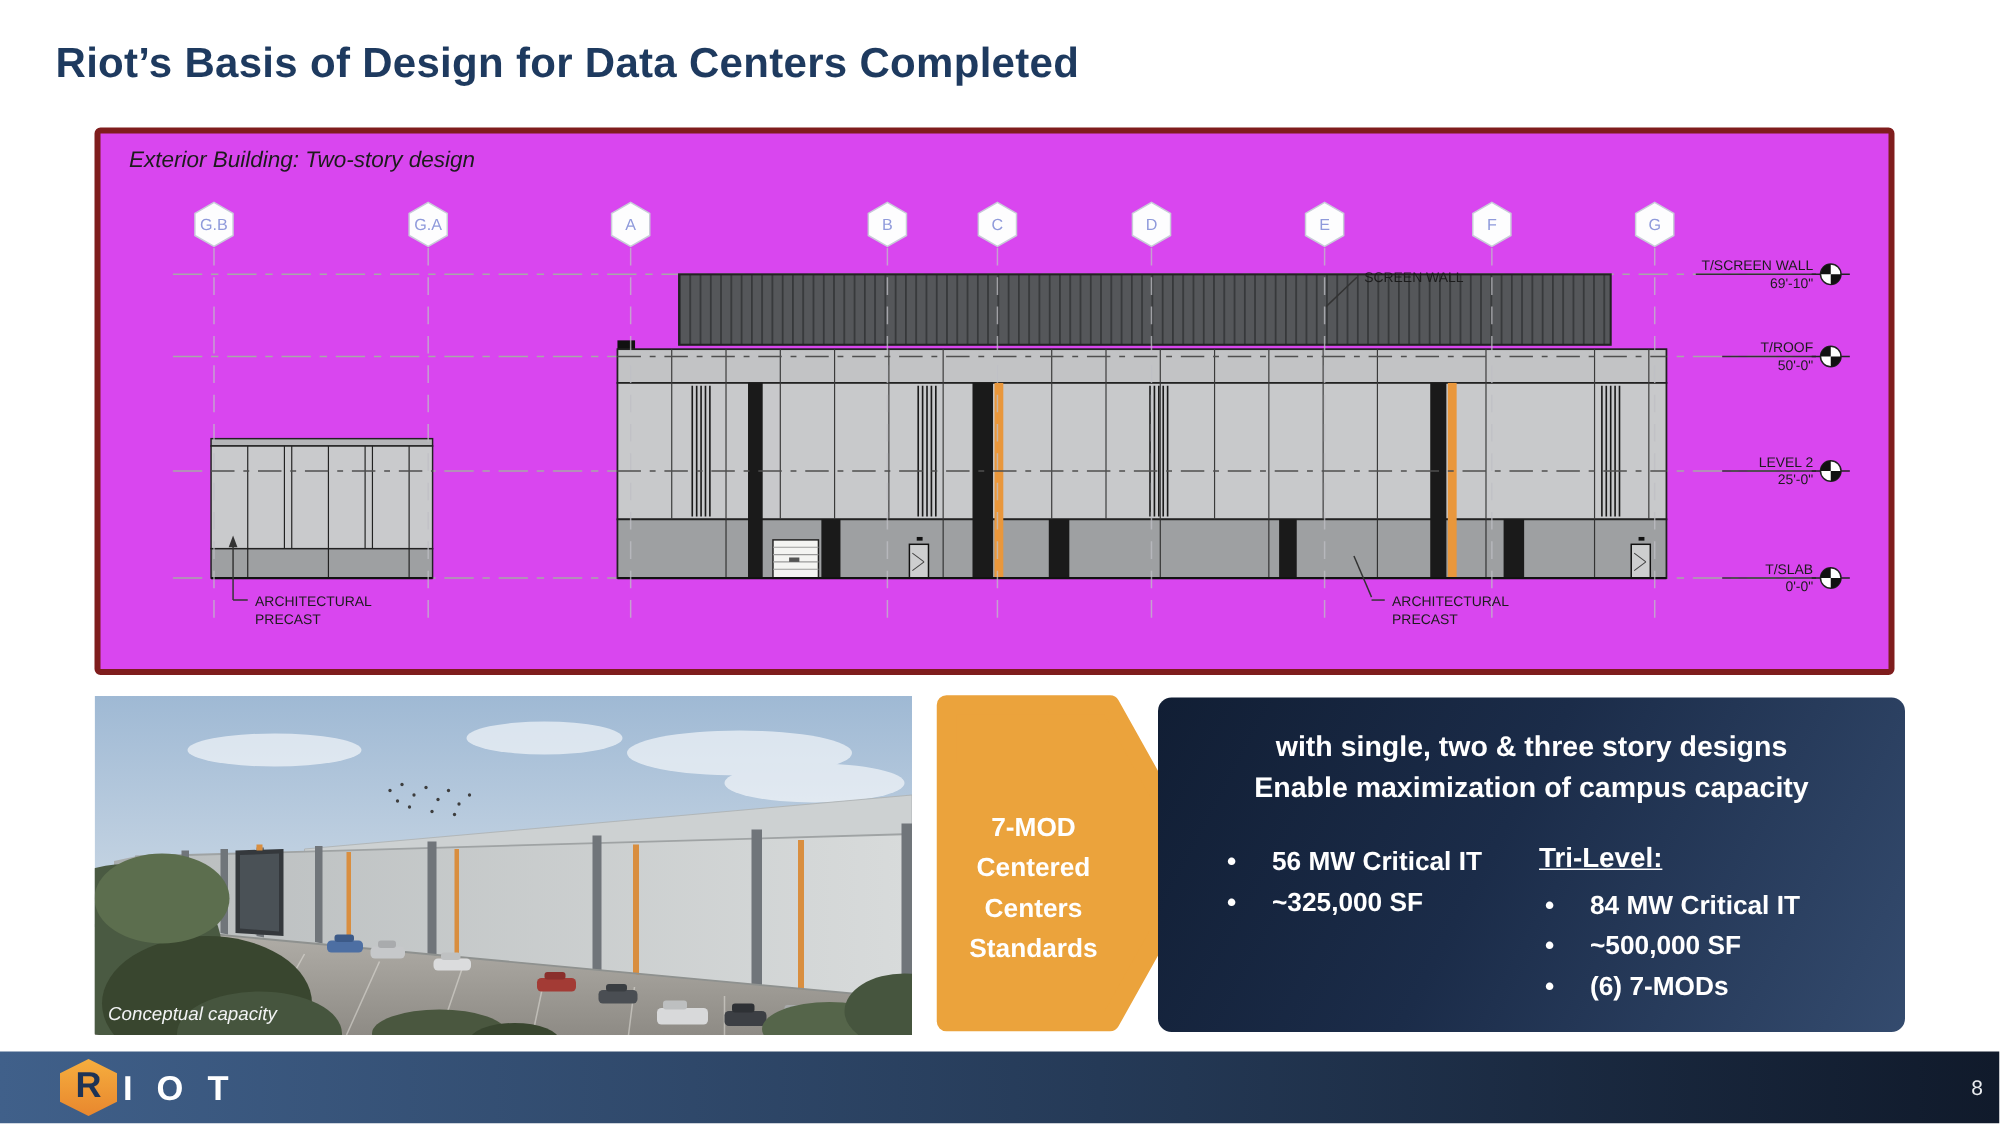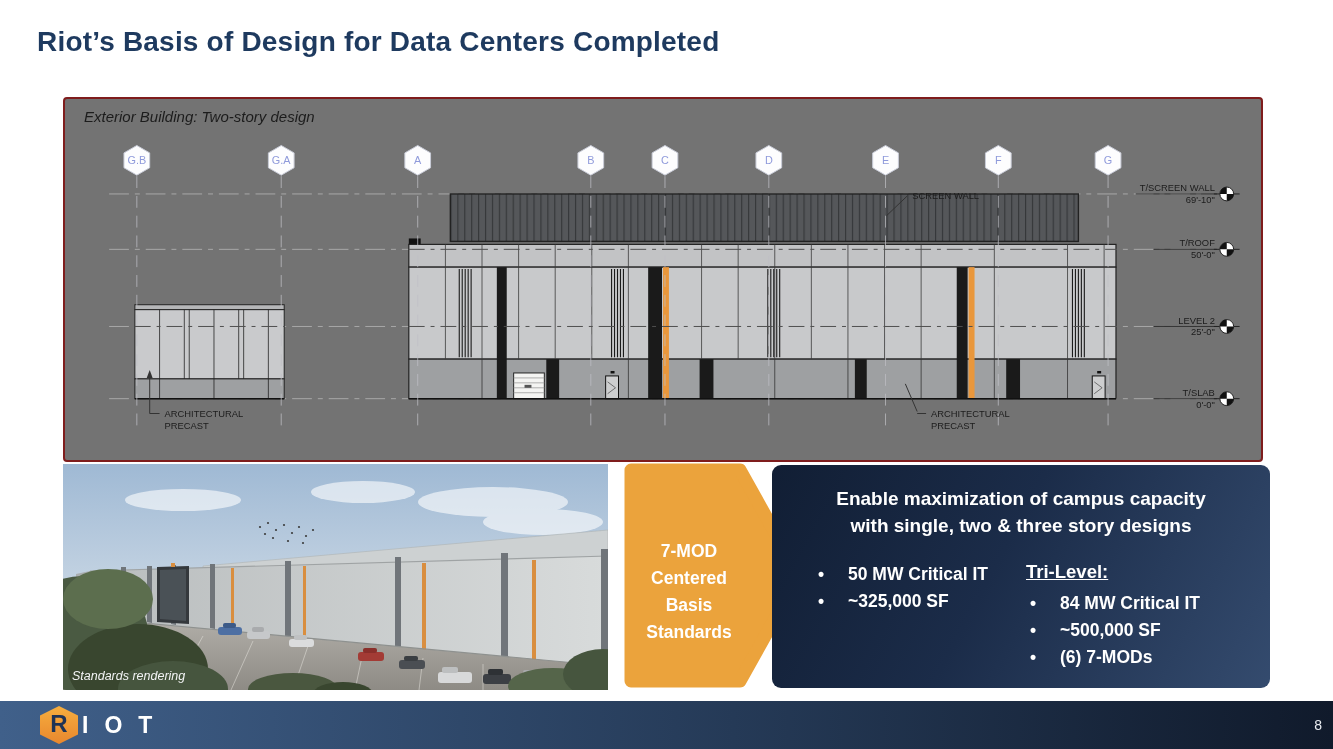--- a/index.html
+++ b/index.html
@@ -1,22 +1,22 @@
 <!DOCTYPE html>
 <html><head>
 <meta charset="utf-8">
 <style>
   html,body{margin:0;padding:0;}
   body{width:1333px;height:749px;position:relative;overflow:hidden;background:#ffffff;
        font-family:"Liberation Sans",sans-serif;}
   .slide-title{position:absolute;left:37px;top:26px;font-size:28px;font-weight:bold;
        color:#1E3A5F;letter-spacing:.2px;}
   
-  .panel{position:absolute;left:63px;top:97px;width:1200px;height:365px;background:#737373;
-       border:2px solid #7f1d1d;border-radius:4px;box-sizing:border-box;}
+  .panel{position:absolute;left:63px;top:85px;width:1200px;height:365px;background:#d946ef;
+       border:4px solid #7f1d1d;border-radius:4px;box-sizing:border-box;}
   .panel-caption{position:absolute;left:19px;top:9px;font-style:italic;font-size:15px;color:#1c1c1c;z-index:2;}
   .panel svg{position:absolute;left:0;top:0;width:100%;height:100%;}
   
   .photo{position:absolute;left:63px;top:464px;width:545px;height:226px;overflow:hidden;}
   .photo svg{width:100%;height:100%;display:block;}
   .photo-caption{position:absolute;left:9px;bottom:7px;color:#f2f3f4;font-style:italic;font-size:12.5px;}
   
   .chevron{position:absolute;left:624px;top:463px;width:184px;height:225px;}
   .chevron svg{position:absolute;inset:0;width:100%;height:100%;}
   .chevron-text{position:absolute;left:0;top:0;width:130px;height:257px;display:flex;
@@ -360,45 +360,45 @@
       <ellipse cx="20" cy="170" rx="65" ry="58" fill="#4A5A42"></ellipse>
       <ellipse cx="75" cy="205" rx="70" ry="45" fill="#39462F"></ellipse>
       <ellipse cx="45" cy="135" rx="45" ry="30" fill="#5C6E4E"></ellipse>
       <ellipse cx="110" cy="225" rx="55" ry="28" fill="#46553E"></ellipse>
       <ellipse cx="230" cy="225" rx="45" ry="16" fill="#4A573F"></ellipse>
       <ellipse cx="280" cy="230" rx="30" ry="12" fill="#39462F"></ellipse>
       <ellipse cx="490" cy="222" rx="45" ry="18" fill="#55654A"></ellipse>
       <ellipse cx="540" cy="210" rx="40" ry="25" fill="#46553E"></ellipse>
     </g>
   </svg>
-  <div class="photo-caption">Standards rendering</div>
+  <div class="photo-caption">Conceptual capacity</div>
 </div>
 
 <div class="chevron">
   <svg viewBox="0 0 184 225" aria-hidden="true">
     <path d="M7,7 L116,7 L175,112.5 L116,218 L7,218 Z" fill="#EBA33C" stroke="#EBA33C" stroke-width="13" stroke-linejoin="round"></path>
   </svg>
   <div class="chevron-text">
     <div>7-MOD</div>
     <div>Centered</div>
-    <div>Basis</div>
+    <div>Centers</div>
     <div>Standards</div>
   </div>
 </div>
 
 <div class="infobox">
   <div class="infobox-heading">
+    <div>with single, two &amp; three story designs</div>
     <div>Enable maximization of campus capacity</div>
-    <div>with single, two &amp; three story designs</div>
   </div>
   <div class="infobox-cols">
     <div class="col">
       <div class="bullet-row">
           <span class="bullet-dot"></span>
-          <span>50 MW Critical IT</span>
+          <span>56 MW Critical IT</span>
         </div>
       <div class="bullet-row">
           <span class="bullet-dot"></span>
           <span>~325,000 SF</span>
         </div>
     </div>
     <div class="col second">
       <div class="col-head">Tri-Level:</div>
       <div class="bullet-row">
           <span class="bullet-dot"></span>

